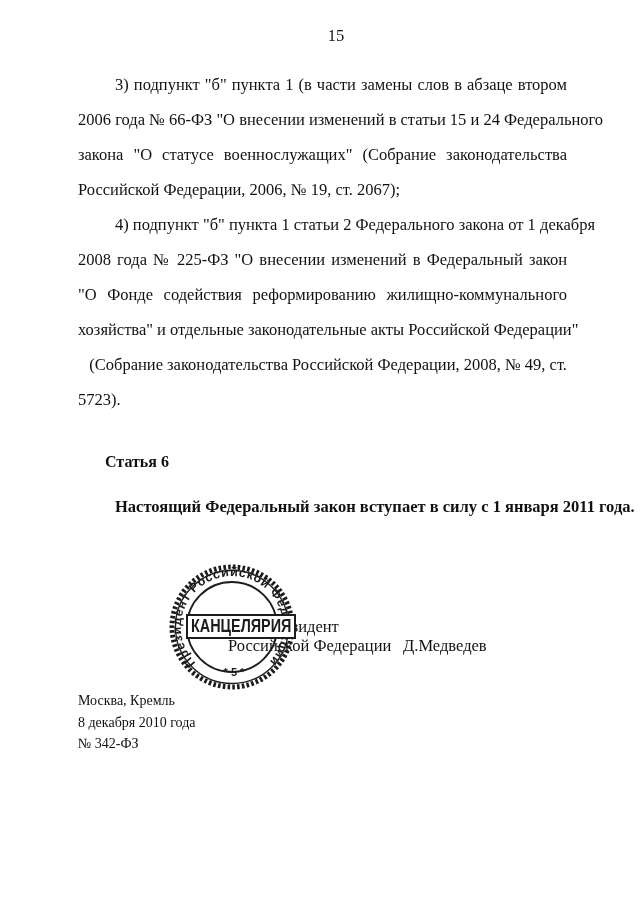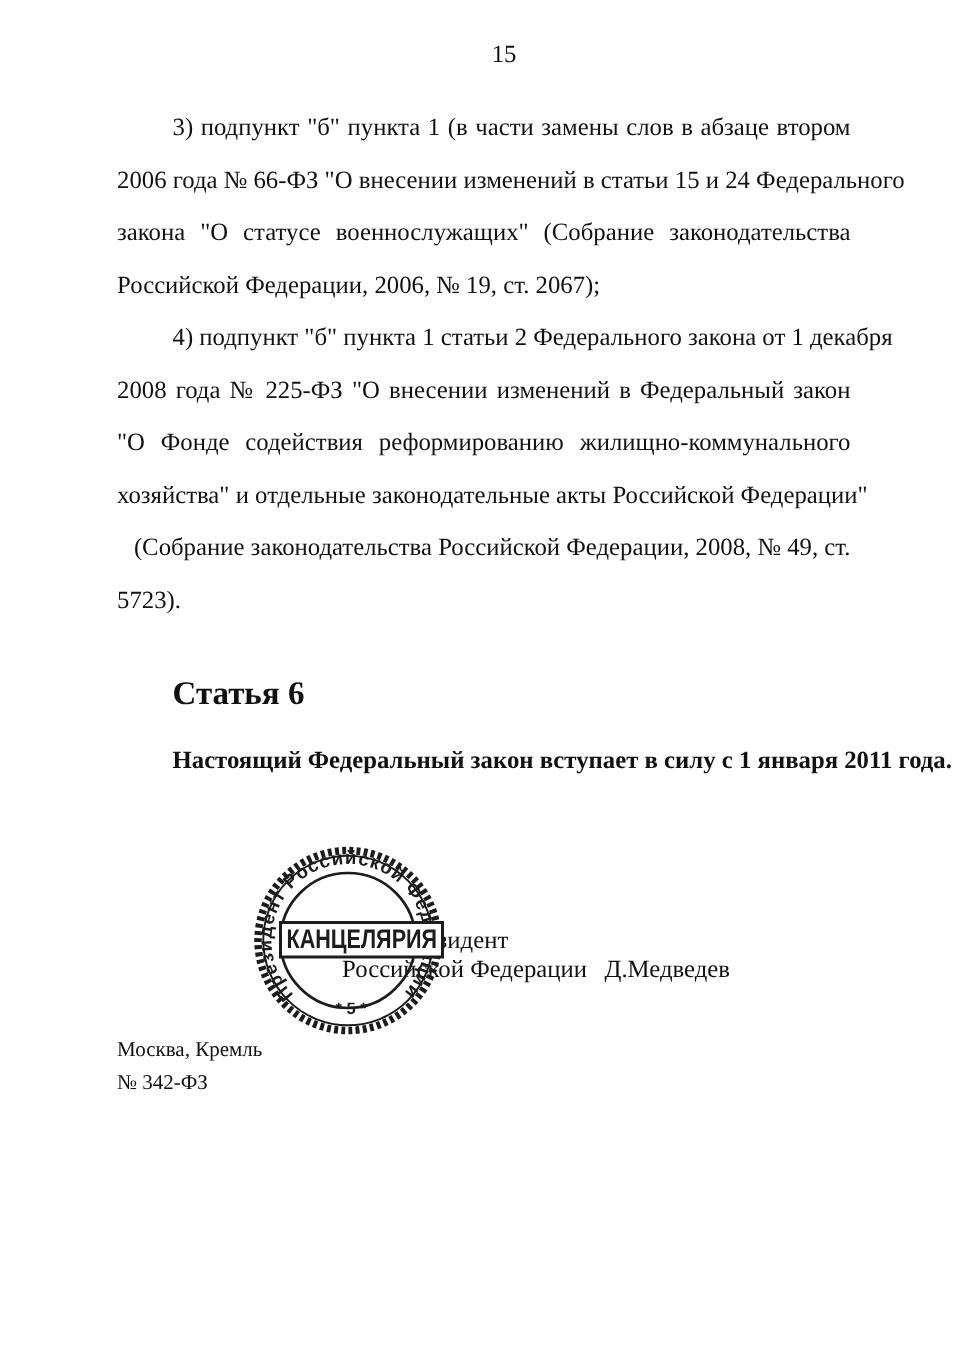--- a/index.html
+++ b/index.html
@@ -34,22 +34,22 @@
     line-height: 35px;
     white-space: nowrap;
     text-align: justify;
     text-align-last: justify;
   }
   .bline.first { text-indent: 37px; }
   .bline.last  { text-align: right; text-align-last: left; white-space: normal; }
   .article-heading {
     position: absolute;
     top: 444px;
-    left: 115px;
-    font-size: 22px;
+    left: 105px;
+    font-size: 16px;
     line-height: 35px;
     font-weight: bold;
   }
   .article-line {
     position: absolute;
     top: 489px;
     left: 115px;
     font-size: 16.5px;
     line-height: 35px;
     font-weight: bold;
@@ -118,16 +118,17 @@
     </text>
 
     <text x="76" y="123" text-anchor="middle" font-size="11" fill="#1c1c1c">* 5 *</text>
 
     <rect x="29" y="62" width="108" height="23" fill="#ffffff" stroke-width="2" stroke="#1c1c1c"></rect>
     <text transform="translate(33,79) scale(0.8,1)" font-size="18" fill="#1c1c1c">КАНЦЕЛЯРИЯ</text>
   </svg>
 
   <div class="footer-block">
     <div>Москва, Кремль</div>
+    <div>8 декабря 2010 года</div>
     <div>№ 342-ФЗ</div>
   </div>
 
 </div>
 
 </body></html>

